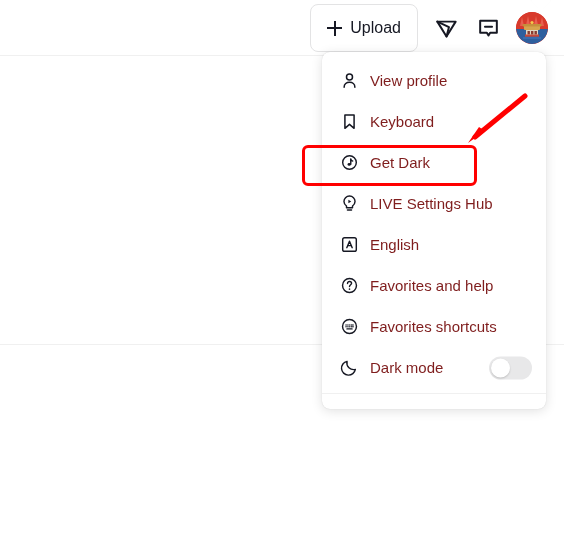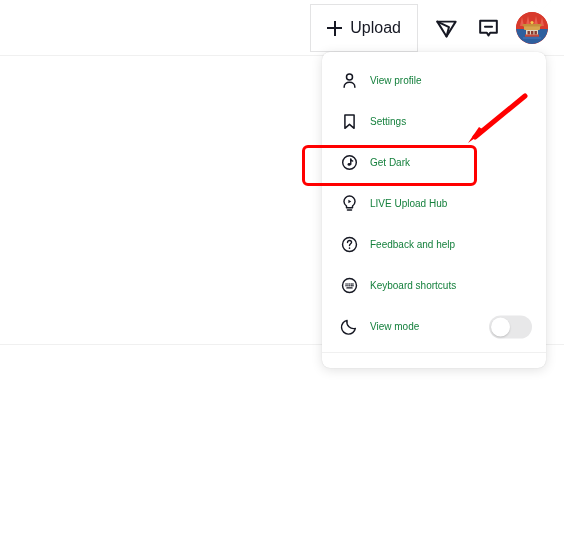--- a/index.html
+++ b/index.html
@@ -56,21 +56,21 @@
   
   .upload-btn {
     display: flex;
     align-items: center;
     justify-content: center;
     gap: 8px;
     height: 48px;
     padding: 12px 16px;
     background: #ffffff;
     border: 1px solid #e3e3e4;
-    border-radius: 0;
+    border-radius: 8px;
     cursor: pointer;
     font-size: 16px;
     color: #161823;
   }
   .upload-btn .plus {
     position: relative;
     width: 15px;
     height: 15px;
     flex: none;
   }
@@ -151,22 +151,22 @@
     flex: none;
     display: flex;
     align-items: center;
     justify-content: center;
     color: #161823;
     margin-right: 10px;
   }
   .mi-icon svg { display: block; }
 
   .mi-label {
-    font-size: 10px;
-    color: #15803d;
+    font-size: 15px;
+    color: #7f1d1d;
     line-height: 1;
     white-space: nowrap;
   }
 
   .menu-sep {
     height: 1px;
     background: #f0f0f0;
     margin: 5px 0 5px 0;
   }
 
@@ -286,21 +286,21 @@
       </span>
       <span class="mi-label">View profile</span>
     </div>
 
     <div class="menu-item">
       <span class="mi-icon">
         <svg width="19" height="19" viewBox="0 0 24 24" fill="none" stroke="#161823" stroke-width="1.9" stroke-linecap="round" stroke-linejoin="round">
           <path d="M6.2 3.8 H17.8 V20.6 L12 15.6 L6.2 20.6 Z"></path>
         </svg>
       </span>
-      <span class="mi-label">Settings</span>
+      <span class="mi-label">Keyboard</span>
     </div>
 
     <div class="menu-item">
       <span class="mi-icon">
         <svg width="19" height="19" viewBox="0 0 24 24" fill="none" stroke="#161823" stroke-width="1.8" stroke-linecap="round" stroke-linejoin="round">
           <circle cx="12" cy="12" r="8.6"></circle>
           <path d="M13.6 7.4 V14.1"></path>
           <path d="M13.6 8.2 C13.9 9.6 14.9 10.2 16 10.2"></path>
           <ellipse cx="11.6" cy="14.4" rx="2.1" ry="1.8" fill="#161823" stroke="none"></ellipse>
         </svg>
@@ -310,63 +310,73 @@
 
 
     <div class="menu-item">
       <span class="mi-icon">
         <svg width="19" height="19" viewBox="0 0 24 24" fill="none" stroke="#161823" stroke-width="1.8" stroke-linecap="round" stroke-linejoin="round">
           <path d="M12 2.6 C7.9 2.6 5 5.7 5 9.4 C5 12 6.6 13.8 8.2 15.2 V17.4 H15.8 V15.2 C17.4 13.8 19 12 19 9.4 C19 5.7 16.1 2.6 12 2.6 Z"></path>
           <path d="M9.4 20.2 H14.6"></path>
           <path d="M10.6 7.4 L14.2 9.5 L10.6 11.6 Z" fill="#161823" stroke="none"></path>
         </svg>
       </span>
-      <span class="mi-label">LIVE Upload Hub</span>
-    </div>
-
-
+      <span class="mi-label">LIVE Settings Hub</span>
+    </div>
+
+
+    <div class="menu-item">
+      <span class="mi-icon">
+        <svg width="19" height="19" viewBox="0 0 24 24" fill="none" stroke="#161823" stroke-width="1.8" stroke-linecap="round" stroke-linejoin="round">
+          <rect x="3.4" y="3.4" width="17.2" height="17.2" rx="2.4"></rect>
+          <path d="M8.6 16 L12 7.8 L15.4 16"></path>
+          <path d="M9.9 13.4 H14.1"></path>
+        </svg>
+      </span>
+      <span class="mi-label">English</span>
+    </div>
 
     <div class="menu-item">
       <span class="mi-icon">
         <svg width="19" height="19" viewBox="0 0 24 24" fill="none" stroke="#161823" stroke-width="1.8" stroke-linecap="round" stroke-linejoin="round">
           <circle cx="12" cy="12" r="8.8"></circle>
           <path d="M9.5 9.4 C9.5 7.9 10.6 6.9 12.1 6.9 C13.6 6.9 14.6 7.9 14.6 9.2 C14.6 11 12 11.2 12 13.4"></path>
           <circle cx="12" cy="16.6" r="1.05" fill="#161823" stroke="none"></circle>
         </svg>
       </span>
-      <span class="mi-label">Feedback and help</span>
+      <span class="mi-label">Favorites and help</span>
     </div>
 
     <div class="menu-item">
       <span class="mi-icon">
         <svg width="19" height="19" viewBox="0 0 24 24" fill="none" stroke="#161823" stroke-width="1.8" stroke-linecap="round" stroke-linejoin="round">
           <circle cx="12" cy="12" r="8.8"></circle>
           <path d="M7.6 10 H7.7"></path>
             <path d="M10 10 H10.1"></path>
           <path d="M12.4 10 H12.5"></path>
             <path d="M14.8 10 H14.9"></path>
           <path d="M16.4 10 H16.5"></path>
           <path d="M7.6 12.4 H7.7"></path>
             <path d="M10 12.4 H10.1"></path>
           <path d="M12.4 12.4 H12.5"></path>
             <path d="M14.8 12.4 H14.9"></path>
           <path d="M16.4 12.4 H16.5"></path>
           <path d="M8.8 15 H15.2"></path>
         </svg>
       </span>
-      <span class="mi-label">Keyboard shortcuts</span>
+      <span class="mi-label">Favorites shortcuts</span>
     </div>
 
     <div class="menu-item">
       <span class="mi-icon">
         <svg width="19" height="19" viewBox="0 0 24 24" fill="none" stroke="#161823" stroke-width="1.8" stroke-linecap="round" stroke-linejoin="round">
           <path d="M19.4 14.4 A8.6 8.6 0 0 1 8.9 4.2 A8.8 8.8 0 1 0 19.4 14.4 Z"></path>
         </svg>
       </span>
-      <span class="mi-label">View mode</span>
+      <span class="mi-label">Dark mode</span>
       <span class="toggle">
         <span class="knob"></span>
       </span>
     </div>
 
     <div class="menu-sep"></div>
 
 
   </div>
 

